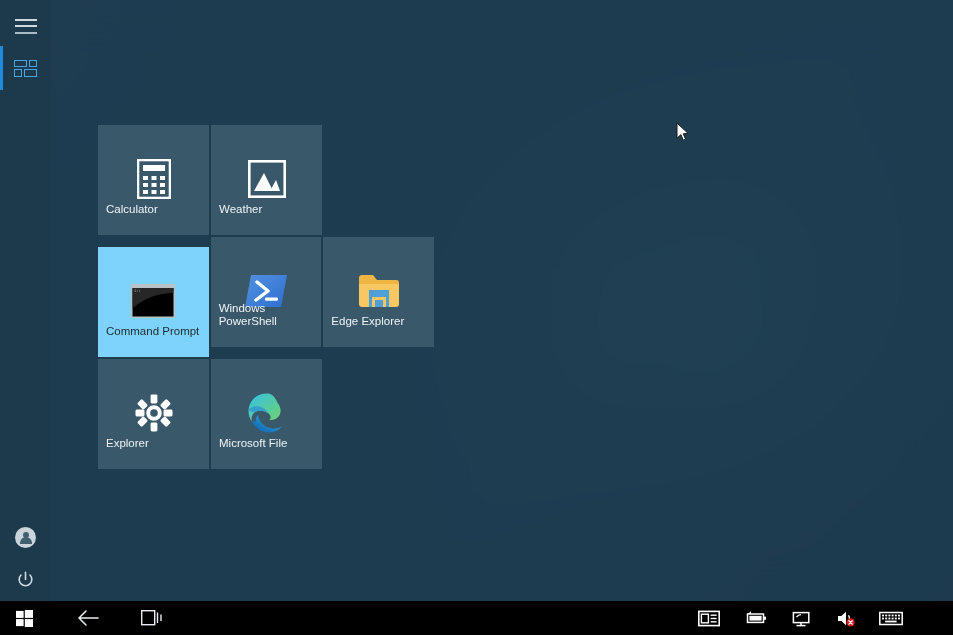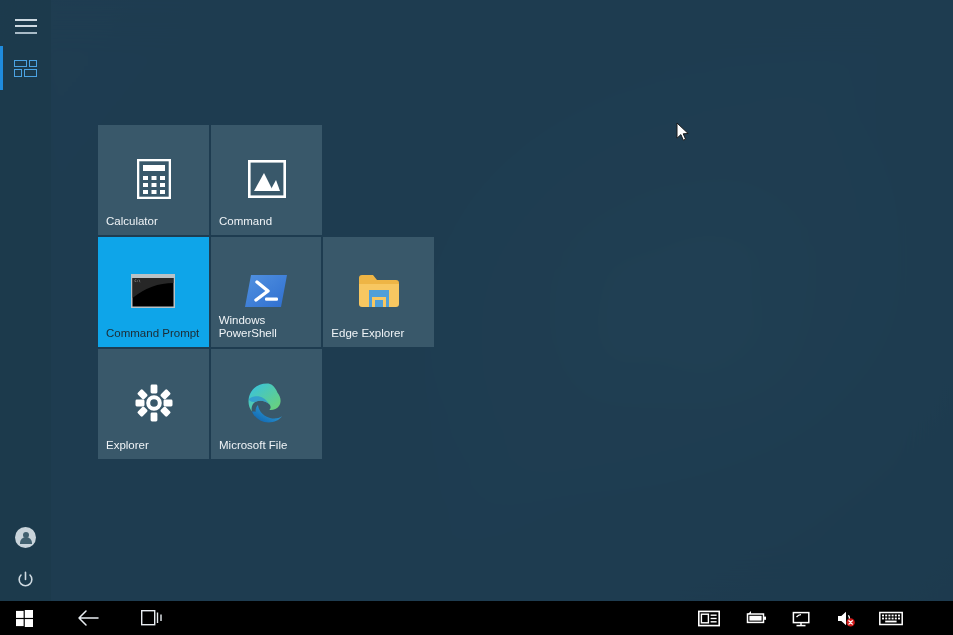--- a/index.html
+++ b/index.html
@@ -57,27 +57,27 @@
   .avatar .body { position:absolute; width:12px; height:7px; border-radius:6px 6px 0 0; background:#41606f; margin-top:6px; }
 
   
   #tiles { position:absolute; left:98px; top:125px; width:336px; }
   .tile-row { display:flex; gap:2px; margin-bottom:2px; }
   .tile {
     position:relative; width:111px; height:110px;
     background:rgba(118,152,170,0.30);
     cursor:default;
   }
-  .tile.selected { background:#0ea5e9; }
+  .tile.selected { background:#7dd3fc;margin-top:10px; }
   .tile-icon {
     position:absolute; left:0; right:0; top:30px; height:48px;
     display:flex; align-items:center; justify-content:center;
   }
   .tile-label {
-    position:absolute; left:8px; right:6px; bottom:7px;
+    position:absolute; left:8px; right:6px; bottom:19px;
     font-size:11.5px; color:#f0f4f7; line-height:13px;
     white-space:pre-line;
   }
   .tile.selected .tile-label { color:#1c2b33; }
 
   
   #taskbar {
     position:absolute; left:0; bottom:0; width:953px; height:34px;
     background:#000; display:flex; align-items:center;
   }
@@ -173,21 +173,21 @@
       </div>
 
       <div class="tile">
         <div class="tile-icon">
           <svg width="38" height="38" viewBox="0 0 38 38">
             <rect x="1.3" y="1.3" width="35.4" height="35.4" fill="none" stroke="#fff" stroke-width="2.6"></rect>
             <polygon points="6,31 16,13 25,31" fill="#fff"></polygon>
             <polygon points="22,31 28,20 32,31" fill="#fff"></polygon>
           </svg>
         </div>
-        <div class="tile-label">Command</div>
+        <div class="tile-label">Weather</div>
       </div>
 
     </div>
 
     <div class="tile-row">
       <div class="tile selected">
         <div class="tile-icon">
           <svg width="44" height="34" viewBox="0 0 44 34">
             <rect x="0" y="0" width="44" height="34" fill="#b9c2c6"></rect>
             <rect x="1.5" y="4" width="41" height="28.5" fill="#000"></rect>

